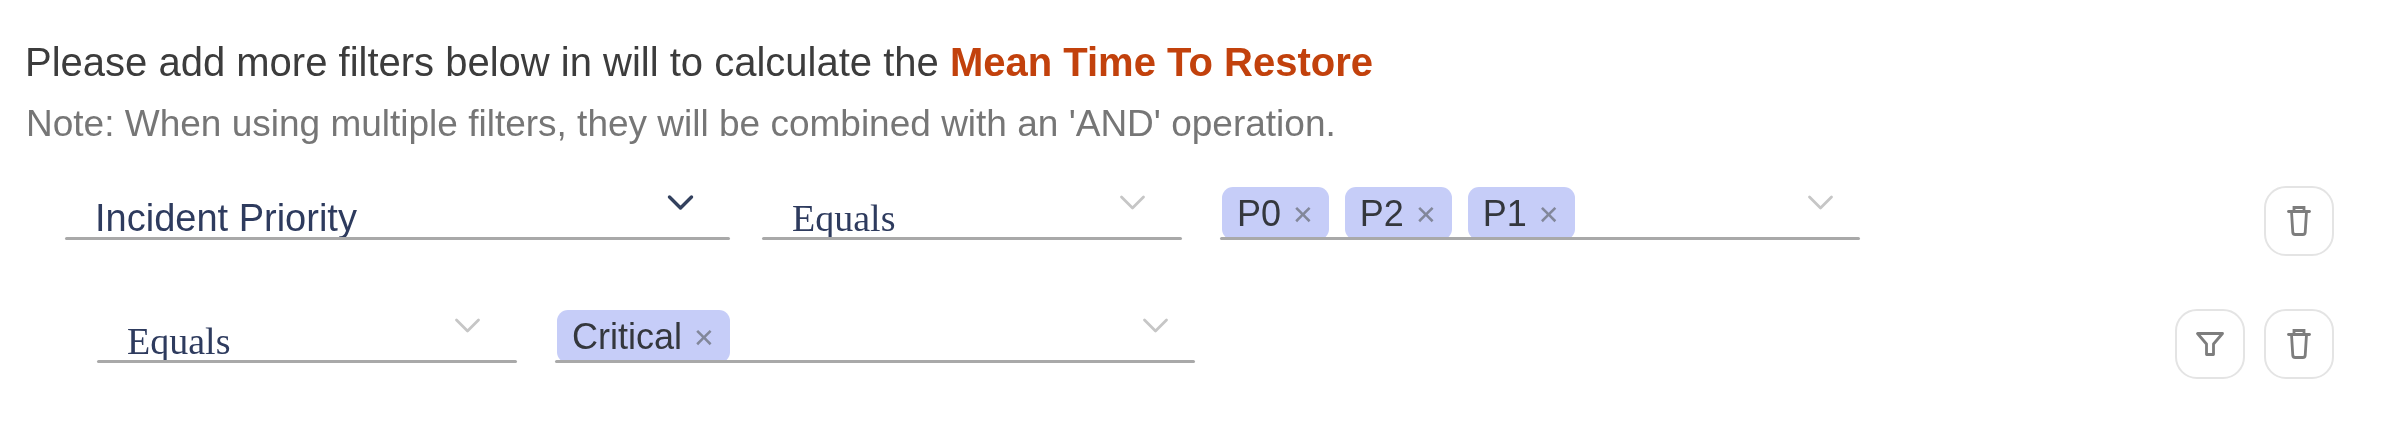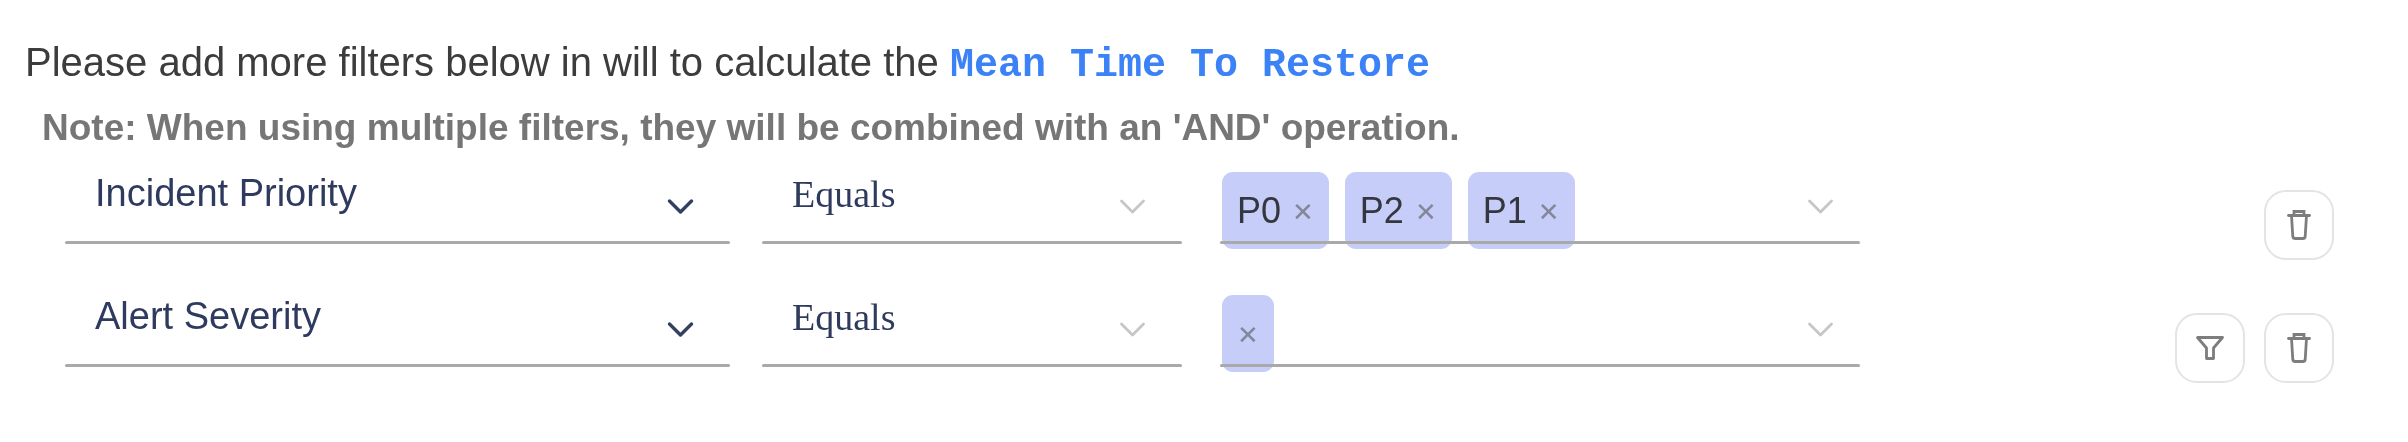--- a/index.html
+++ b/index.html
@@ -19,32 +19,31 @@
   body{
     width:2408px;height:442px;overflow:hidden;
     font-family:"Liberation Sans", sans-serif;
     -webkit-font-smoothing:antialiased;
   }
   .header{
     margin:38px 0 0 25px;
     font-size:40px;line-height:48px;
     color:var(--header-text);
   }
-  .header .metric{font-weight:700;color:#3b82f6;font-family:Liberation Mono, monospace;}
+  .header .metric{font-weight:700;color:#c2410c;}
   .note{
-    margin:14px 0 0 42px;
+    margin:14px 0 0 26px;
     font-size:37px;line-height:48px;
     color:var(--note-text);
-    font-weight:bold;
   }
   .filters{margin:4px 0 0 65px;}
   .filter-row{display:flex;align-items:center;margin-bottom:19px;}
   .field{
     position:relative;height:72px;
-    display:flex;align-items:flex-start;
+    display:flex;align-items:flex-end;
     cursor:pointer;
   }
   .field::after{
     content:"";position:absolute;left:0;right:0;bottom:0;
     height:3px;border-radius:3px;background:var(--underline);
   }
   .field-attribute{width:665px;}
   .field-operator{width:420px;margin-left:32px;font-family:Liberation Serif, serif;}
   .field-values{width:640px;margin-left:38px;}
   .field-label{
@@ -53,21 +52,21 @@
   }
   .chevron{position:absolute;top:50%;transform:translateY(-56%);}
   .chevron svg{display:block;}
   .chevron-right-far{right:36px;}
   .chevron-right-near{right:26px;}
   .chevron-dark svg path{stroke:var(--chevron-dark);stroke-width:3.4;}
   .chevron-light svg path{stroke:var(--chevron-light);stroke-width:2.8;}
   .tags{display:flex;gap:16px;margin-left:2px;}
   .tag{
     display:flex;align-items:center;gap:11px;
-    height:53px;padding:12px 15px;border-radius:11px;
+    height:53px;padding:0 15px;border-radius:11px;
     background:var(--tag-bg);white-space:nowrap;
   }
   .tag-label{font-size:36px;color:var(--tag-text);}
   .tag-remove{
     font-size:26px;color:var(--tag-x);
     cursor:pointer;line-height:1;padding-top:2px;
     font-family:"DejaVu Sans", sans-serif;
   }
   .row-actions{
     margin-left:auto;margin-right:74px;margin-top:34px;
@@ -140,39 +139,32 @@
             <path class="icon-stroke" d="M11 7 V3.5 H21 V7" stroke-width="2.8"></path>
             <path class="icon-stroke" d="M5.5 7.5 H26.5" stroke-width="2.8" stroke-linecap="round"></path>
             <path class="icon-stroke" d="M8.5 7.5 L9.8 28.5 A2.4 2.4 0 0 0 12.2 30.5 H19.8 A2.4 2.4 0 0 0 22.2 28.5 L23.5 7.5" stroke-width="2.8"></path>
           </svg>
         </span>
       </button>
     </div>
   </div>
 
   <div class="filter-row">
-    <div class="field field-attribute">
-      <span class="field-label">Alert Severity</span>
-      <span class="chevron chevron-dark chevron-right-far">
-        <svg width="27" height="17" viewBox="0 0 27 17" fill="none">
-          <path d="M2.5 2.5 L13.5 13.5 L24.5 2.5" stroke-linecap="round" stroke-linejoin="round"></path>
-        </svg>
-      </span>
-    </div>
     <div class="field field-operator">
       <span class="field-label">Equals</span>
       <span class="chevron chevron-light chevron-right-far">
         <svg width="27" height="17" viewBox="0 0 27 17" fill="none">
           <path d="M2.5 2.5 L13.5 13.5 L24.5 2.5" stroke-linecap="round" stroke-linejoin="round"></path>
         </svg>
       </span>
     </div>
     <div class="field field-values">
       <div class="tags">
   <span class="tag">
+    <span class="tag-label">Critical</span>
     <span class="tag-remove">✕</span>
   </span>
 </div>
       <span class="chevron chevron-light chevron-right-near">
         <svg width="27" height="17" viewBox="0 0 27 17" fill="none">
           <path d="M2.5 2.5 L13.5 13.5 L24.5 2.5" stroke-linecap="round" stroke-linejoin="round"></path>
         </svg>
       </span>
     </div>
     <div class="row-actions">

